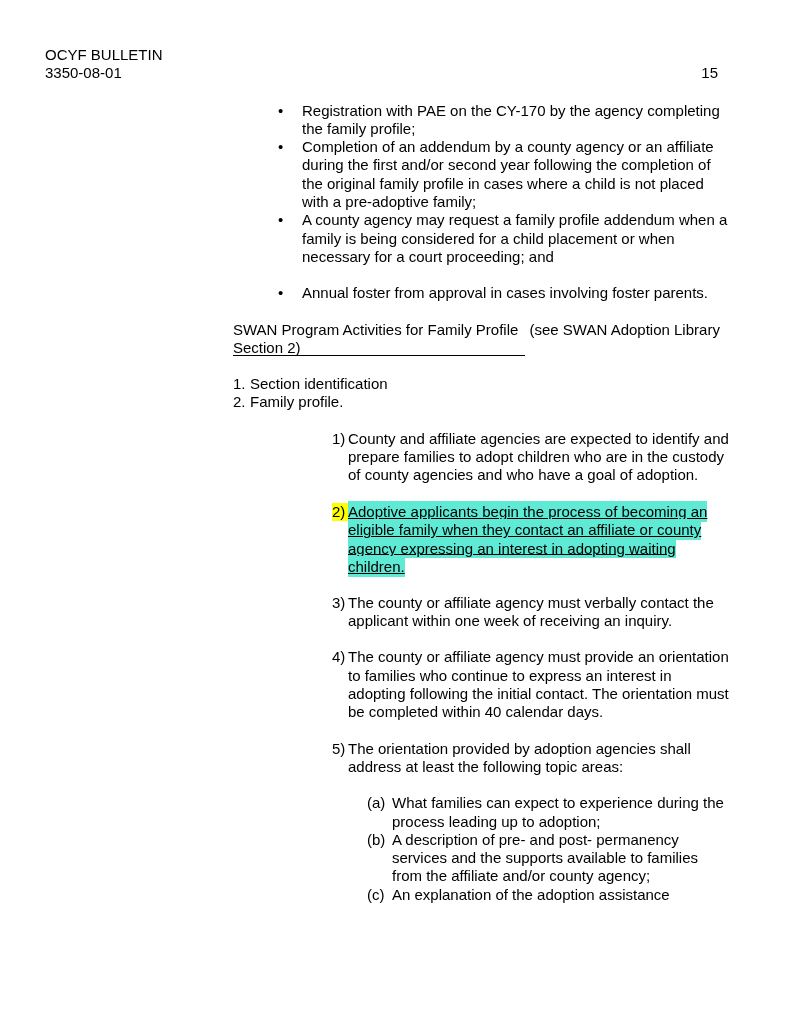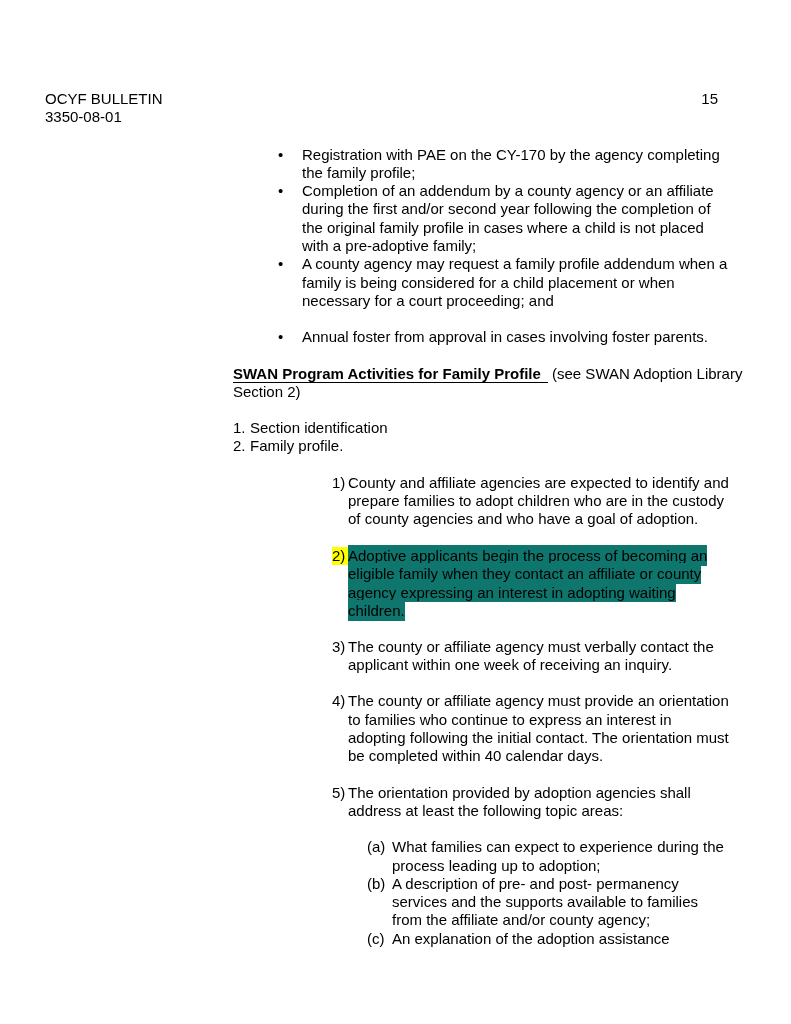--- a/index.html
+++ b/index.html
@@ -14,63 +14,61 @@
     background: #ffffff;
     color: #000000;
     font-family: "Liberation Sans", "DejaVu Sans", sans-serif;
     font-size: 15px;
     line-height: 18.3px;
     overflow: hidden;
   }
   .page-header {
     display: flex;
     justify-content: space-between;
-    align-items: flex-start;
+    align-items: flex-end;
     padding: 46px 73px 0 45px;
-    margin-top: 44px;
   }
   .doc-main {
     margin: 19px 0 0 233px;
     width: 540px;
   }
   .lines { white-space: pre-line; }
   .flex-item { display: flex; align-items: flex-start; }
   .flex-item .text { flex: 1 1 auto; min-width: 0; }
 
   
   .bullet-item { margin-left: 45px; }
   .bullet-item .marker { flex: 0 0 24px; }
 
   .gap-above { margin-top: 18px; }
 
   
   .section-heading { margin: 18px 0 0 0; }
   .underlined {
     border-bottom: 1.5px solid #000;
     padding-right: 7px;
-    padding-bottom: 0;
-    font-weight: bold;
+    padding-bottom: 17px;
   }
 
   
   .num-item .marker { flex: 0 0 17px; }
 
   .subsection-heading { margin: 18px 0 0 45px; }
 
   
   .paren-item { margin: 18px 0 0 99px; }
   .paren-item .marker { flex: 0 0 16px; }
 
   
   .letter-item { margin-left: 134px; }
   .letter-item .marker { flex: 0 0 25px; }
 
   
   .hl-marker { background: #ffff00; }
-  .hl-text   { background: #0f766e; padding: 1.5px 0 2px 0; }
+  .hl-text   { background: #5eead4; padding: 1.5px 0 2px 0; text-decoration: underline; }
 </style>
 </head>
 <body>
 
 <div class="page">
 
   <header class="page-header">
     <div>
       <div>OCYF BULLETIN</div>
       <div>3350-08-01</div>

